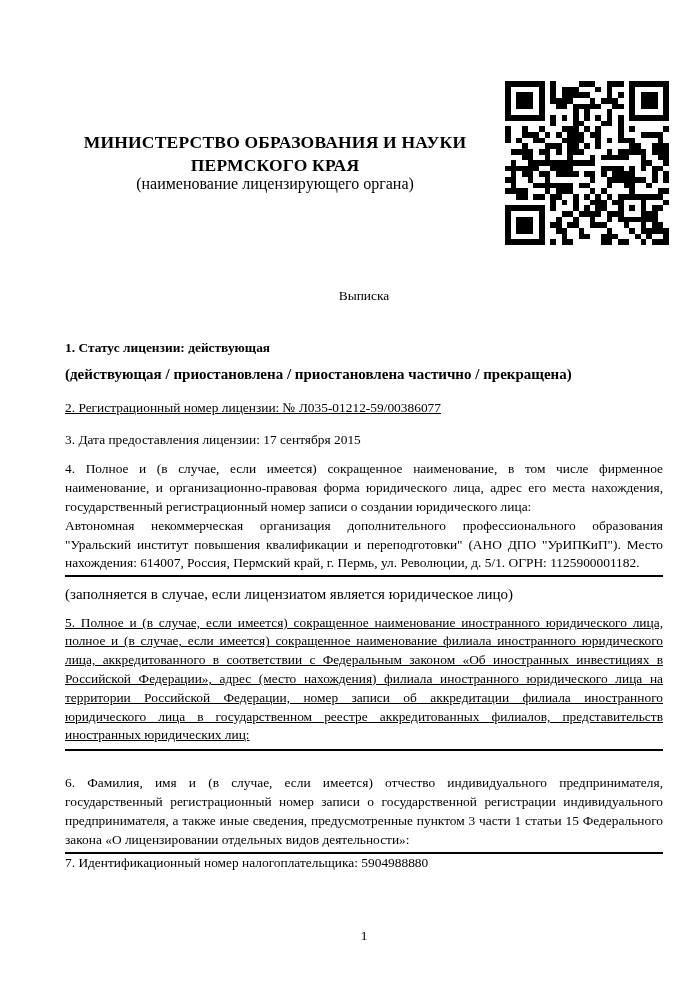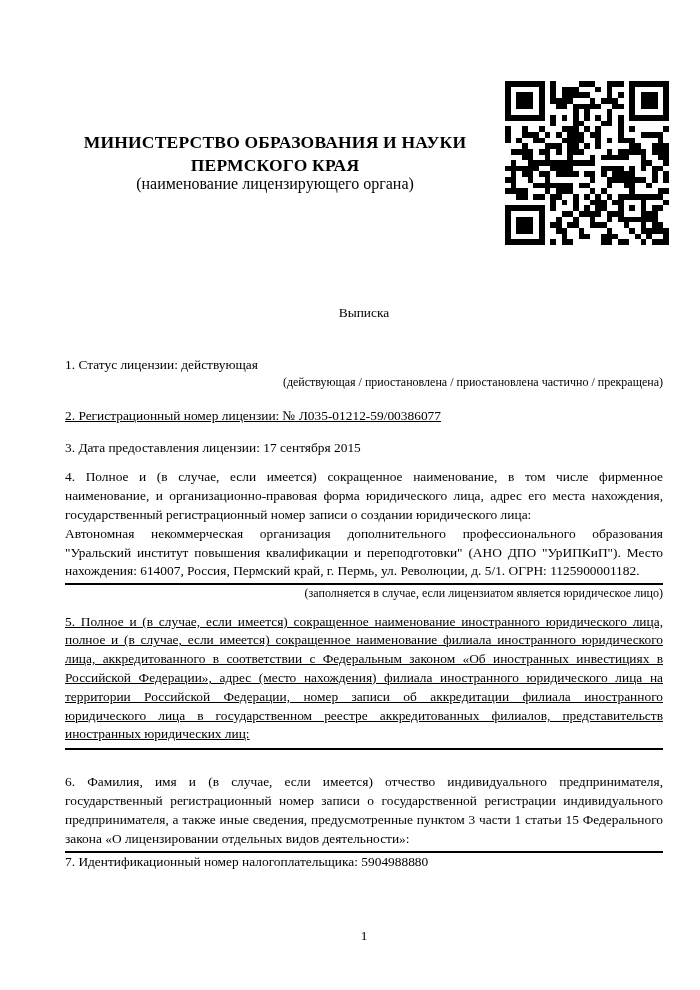--- a/index.html
+++ b/index.html
@@ -32,43 +32,43 @@
   .qr {
     position: absolute;
     left: 505px; top: 81px;
     width: 164px; height: 164px;
   }
   .qr svg { width: 100%; height: 100%; display: block; }
 
   
   main.doc-body {
     position: absolute;
-    left: 65px; top: 305px; width: 598px;
+    left: 65px; top: 288px; width: 598px;
     font-size: 13.4px;
   }
   .doc-title {
     text-align: center;
     line-height: 16.5px;
   }
   .item { margin: 0; }
   .item p.line { line-height: 18.8px; }
   .item p.para { line-height: 18.8px; text-align: justify; }
   .caption {
-    font-size: 12px;
+    font-size: 15px;
     line-height: 12.5px;
-    text-align: right;
-    margin-top: 2px;
+    text-align: left;
+    margin-top: 11px;
   }
   .rule {
     border: 0;
     border-top: 2px solid #000000;
     height: 0;
     margin-top: 2px;
   }
-  #item-1 { margin-top: 34px; }
+  #item-1 { margin-top: 34px; font-weight: bold; }
   #item-2 { margin-top: 18px; text-decoration: underline; }
   #item-3 { margin-top: 13px; }
   #item-4 { margin-top: 11px; }
   #item-5 { margin-top: 13px; text-decoration: underline; }
   #item-5 .rule { margin-top: 4px; }
   #item-6 { margin-top: 23px; }
   #item-6 .rule { margin-top: 3px; }
   #item-7 { }
 
   .page-number {

